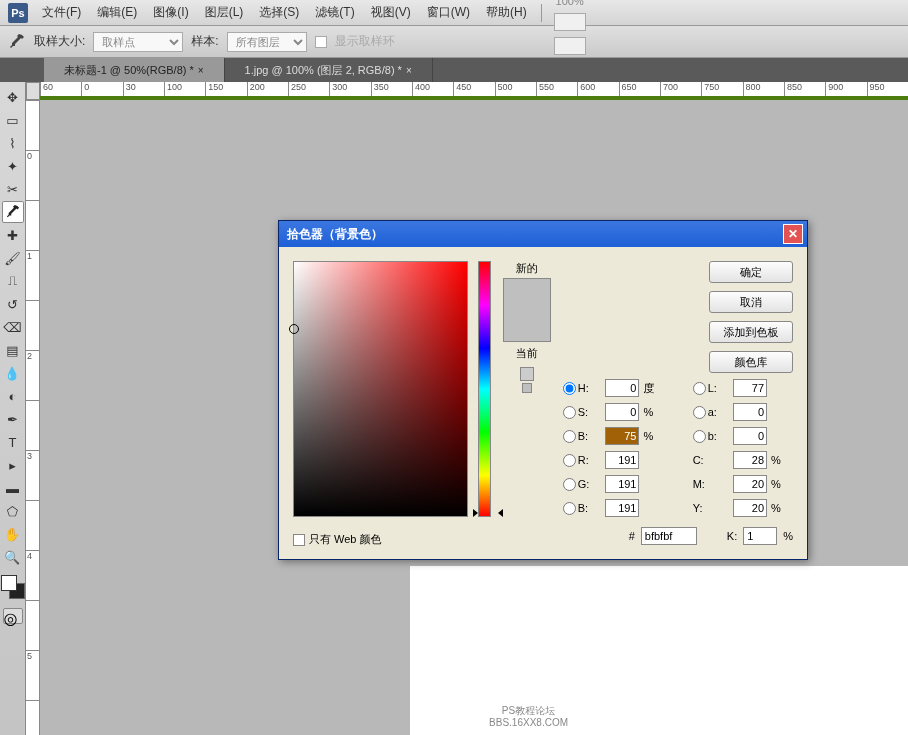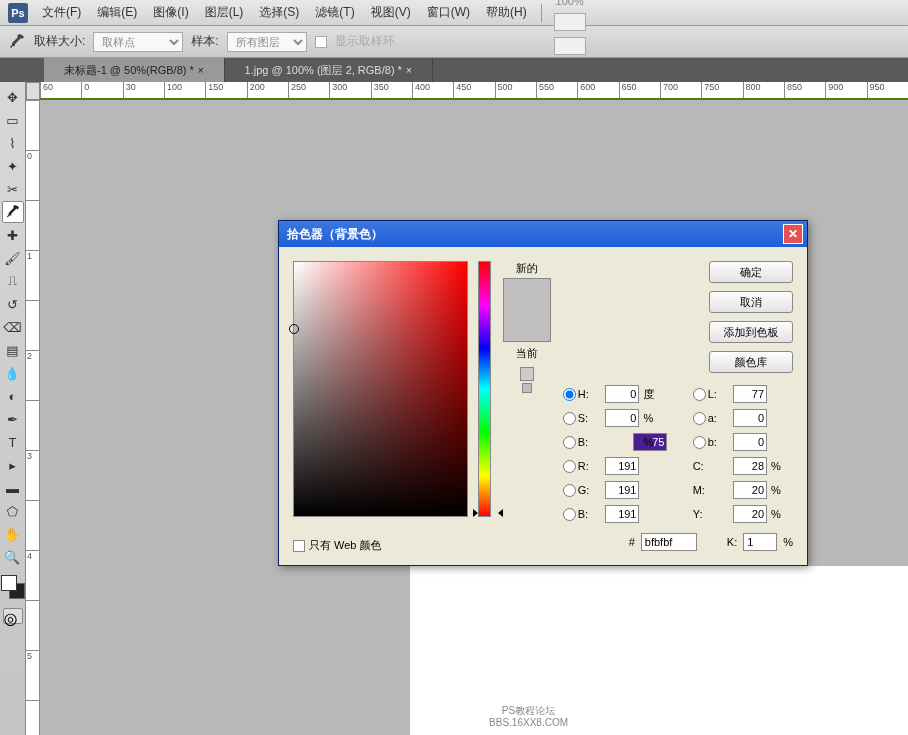--- a/index.html
+++ b/index.html
@@ -30,21 +30,21 @@
 
 .workspace { position: absolute; top: 82px; left: 0; right: 0; bottom: 0; display: flex; }
 .toolbox { width: 26px; background: linear-gradient(#d8d8d8,#c4c4c4); display: flex; flex-direction: column; align-items: center; padding: 4px 0; gap: 1px; border-right: 1px solid #888; }
 .tool { width: 22px; height: 22px; display: flex; align-items: center; justify-content: center; font-size: 13px; color: #333; cursor: pointer; border-radius: 2px; }
 .tool.selected { background: #fff; box-shadow: inset 0 0 0 1px #888; }
 .color-swatches { margin-top: 6px; position: relative; width: 24px; height: 24px; }
 .swatch-fg { position: absolute; top: 0; left: 0; width: 16px; height: 16px; background: #fff; border: 1px solid #333; }
 .swatch-bg { position: absolute; bottom: 0; right: 0; width: 16px; height: 16px; background: #222; border: 1px solid #666; }
 .qm-btn { margin-top: 8px; width: 20px; height: 16px; border: 1px solid #888; background: #ddd; border-radius: 2px; }
 
-.ruler-h { position: absolute; top: 82px; left: 40px; right: 0; height: 18px; background: #fff; border-bottom: 2px solid #4d7c0f; font-size: 9px; color: #555; overflow: hidden; }
+.ruler-h { position: absolute; top: 82px; left: 40px; right: 0; height: 18px; background: #fff; border-bottom: 4px solid #4d7c0f; font-size: 9px; color: #555; overflow: hidden; }
 .ruler-h .ticks { display: flex; }
 .ruler-h .tick { width: 50px; text-align: left; border-left: 1px solid #888; padding-left: 2px; height: 18px; }
 .ruler-corner { position: absolute; top: 82px; left: 26px; width: 14px; height: 18px; background: #ddd; border: 1px solid #888; }
 .ruler-v { position: absolute; top: 100px; left: 26px; width: 14px; bottom: 0; background: #fff; border-right: 1px solid #888; font-size: 9px; color: #555; overflow: hidden; }
 .ruler-v .tick { height: 50px; border-top: 1px solid #888; writing-mode: horizontal-tb; padding-left: 1px; }
 
 .canvas-area { position: absolute; top: 100px; left: 40px; right: 0; bottom: 0; background: #b8b8b8; }
 .doc-canvas { position: absolute; top: 466px; left: 370px; width: 500px; height: 200px; background: #fff; }
 
 
@@ -62,25 +62,25 @@
 .hue-arrow::after { right: 0; border-right: 5px solid #000; }
 
 .right-col { flex: 1; display: flex; gap: 10px; }
 .preview-col { width: 52px; display: flex; flex-direction: column; align-items: center; font-size: 11px; }
 .preview-box { width: 48px; height: 64px; border: 1px solid #888; margin: 2px 0 4px; display: flex; flex-direction: column; }
 .preview-new { flex: 1; background: #bfbfbf; }
 .preview-old { flex: 1; background: #bfbfbf; }
 .cube-icon { margin: 6px 0 2px; width: 14px; height: 14px; border: 1px solid #888; background: #ccc; }
 .small-sq { width: 10px; height: 10px; border: 1px solid #888; background: #bfbfbf; margin-bottom: 6px; }
 .fields-col { flex: 1; display: flex; flex-direction: column; font-size: 11px; }
-.btn-col { display: flex; flex-direction: column; gap: 8px; margin-bottom: 12px; align-items: flex-end; }
+.btn-col { display: flex; flex-direction: column; gap: 8px; margin-bottom: 6px; align-items: flex-end; }
 .btn { width: 84px; height: 22px; background: linear-gradient(#fdfdfd,#e3e3e3); border: 1px solid #888; border-radius: 3px; font-size: 11px; cursor: pointer; }
 .field-grid { display: grid; grid-template-columns: auto 34px auto 18px auto 34px auto; gap: 6px 4px; align-items: center; font-size: 11px; }
 .field-grid input[type=text] { width: 34px; height: 18px; border: 1px solid #888; font-size: 11px; padding: 0 2px; text-align: right; }
-.field-grid input.sel { background: #4c1d95; color: #fff; margin-left: 28px; }
+.field-grid input.sel { background: #a16207; color: #fff; }
 .radio-lbl { display: flex; align-items: center; gap: 2px; }
 .radio-lbl input { margin: 0; }
 .hex-row { display: flex; align-items: center; gap: 6px; margin-top: 10px; font-size: 11px; }
 .hex-row input { width: 56px; height: 18px; border: 1px solid #888; font-size: 11px; padding: 0 3px; }
 .web-only { position: absolute; bottom: 12px; left: 14px; font-size: 11px; display: flex; align-items: center; gap: 4px; margin-top: 36px; }
 .web-only .cb { width: 12px; height: 12px; border: 1px solid #888; background: #fff; }
 
 .watermark { position: absolute; bottom: 6px; right: 340px; font-size: 10px; color: #888; text-align: center; line-height: 1.2; }
 </style>
 </head>

